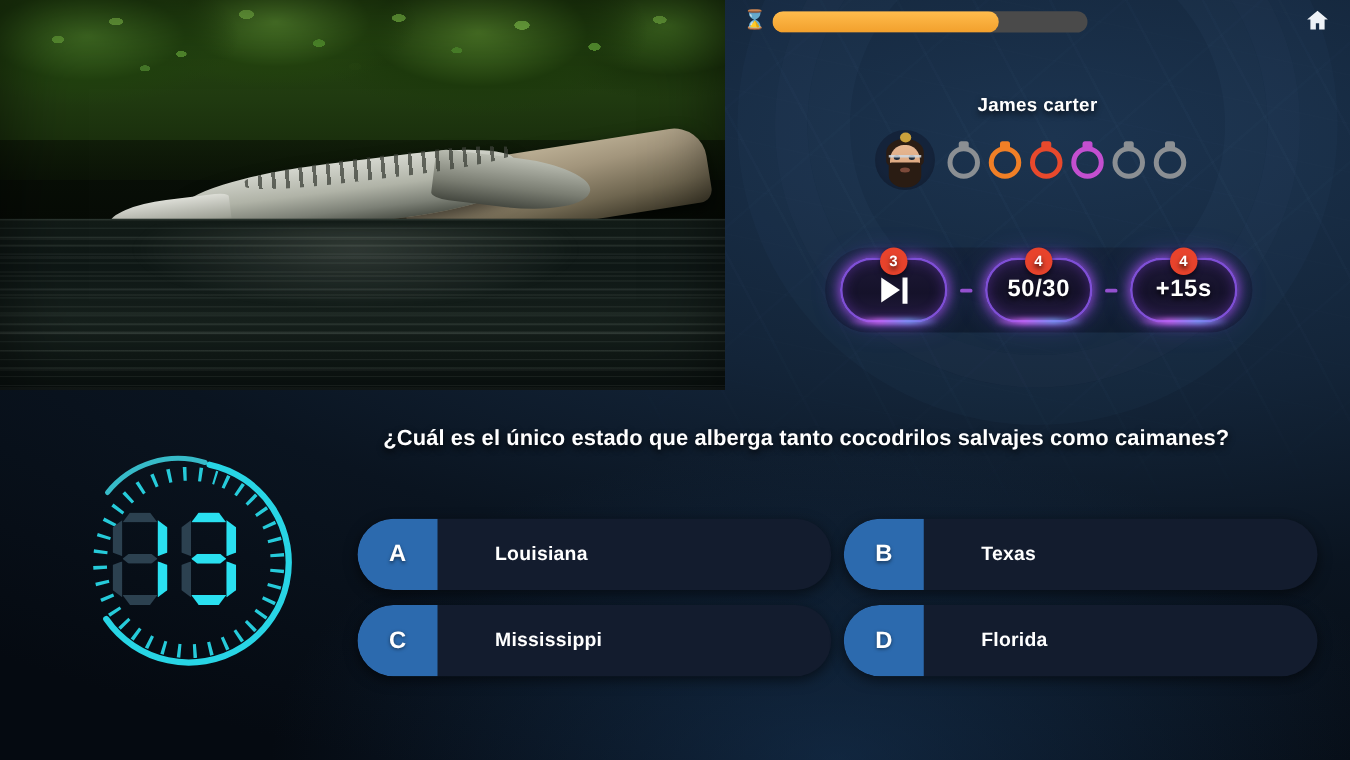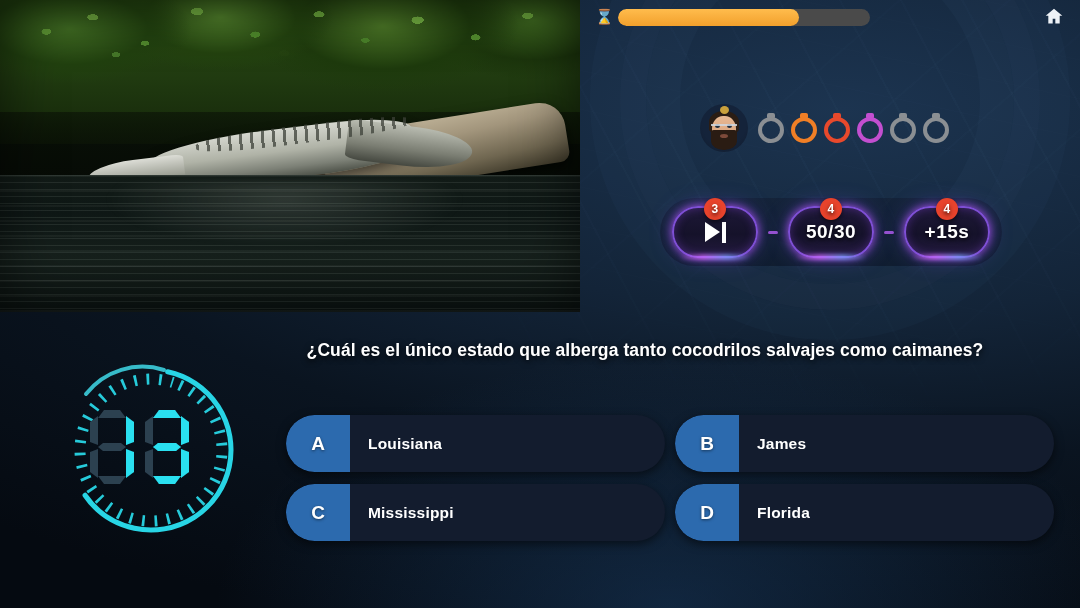--- a/index.html
+++ b/index.html
@@ -262,20 +262,21 @@
   .ans-letter {
     width:64px; height:100%; flex:0 0 auto;
     background:#2c6aae; color:#fff; font-weight:bold; font-size:19px;
     display:flex; align-items:center; justify-content:center;
     border-radius:29px 0 0 29px;
     text-shadow:0 1px 3px rgba(0,0,0,.5);
   }
   .ans-text {
     padding-left:18px; color:#fff; font-weight:bold; font-size:15.5px;
     letter-spacing:.2px;
+    margin-left:28px;
   }
 </style>
 </head>
 <body>
 
 <div id="stage">
 
   <div class="bg-pattern"></div>
   <div class="bg-rings"></div>
   <div class="bg-glow-bottom"></div>
@@ -305,20 +306,21 @@
     <div class="pbar">
       <div class="pbar-fill" id="pbar-fill" style="width: 72%;"></div>
     </div>
     <div class="home-icon">
       <svg viewBox="0 0 24 24" width="22" height="21" fill="currentColor">
         <path d="M12 3L2.5 11h3v9h5v-5.5h3V20h5v-9h3L12 3z"></path>
       </svg>
     </div>
   </div>
 
+  <div class="player-name">James carter</div>
 
   <div class="player-row">
     <div class="avatar">
       <div class="av-hair"></div>
       <div class="av-bun"></div>
       <div class="av-face"></div>
       <div class="av-eye l"></div>
       <div class="av-eye r"></div>
       <div class="av-glass"></div>
       <div class="av-beard"></div>
@@ -402,21 +404,21 @@
     </div>
   </div>
 
   <div class="answers" id="answers">
       <div class="ans">
         <div class="ans-letter">A</div>
         <div class="ans-text">Louisiana</div>
       </div>
       <div class="ans">
         <div class="ans-letter">B</div>
-        <div class="ans-text">James</div>
+        <div class="ans-text">Texas</div>
       </div>
       <div class="ans">
         <div class="ans-letter">C</div>
         <div class="ans-text">Mississippi</div>
       </div>
       <div class="ans">
         <div class="ans-letter">D</div>
         <div class="ans-text">Florida</div>
       </div>
     </div>

